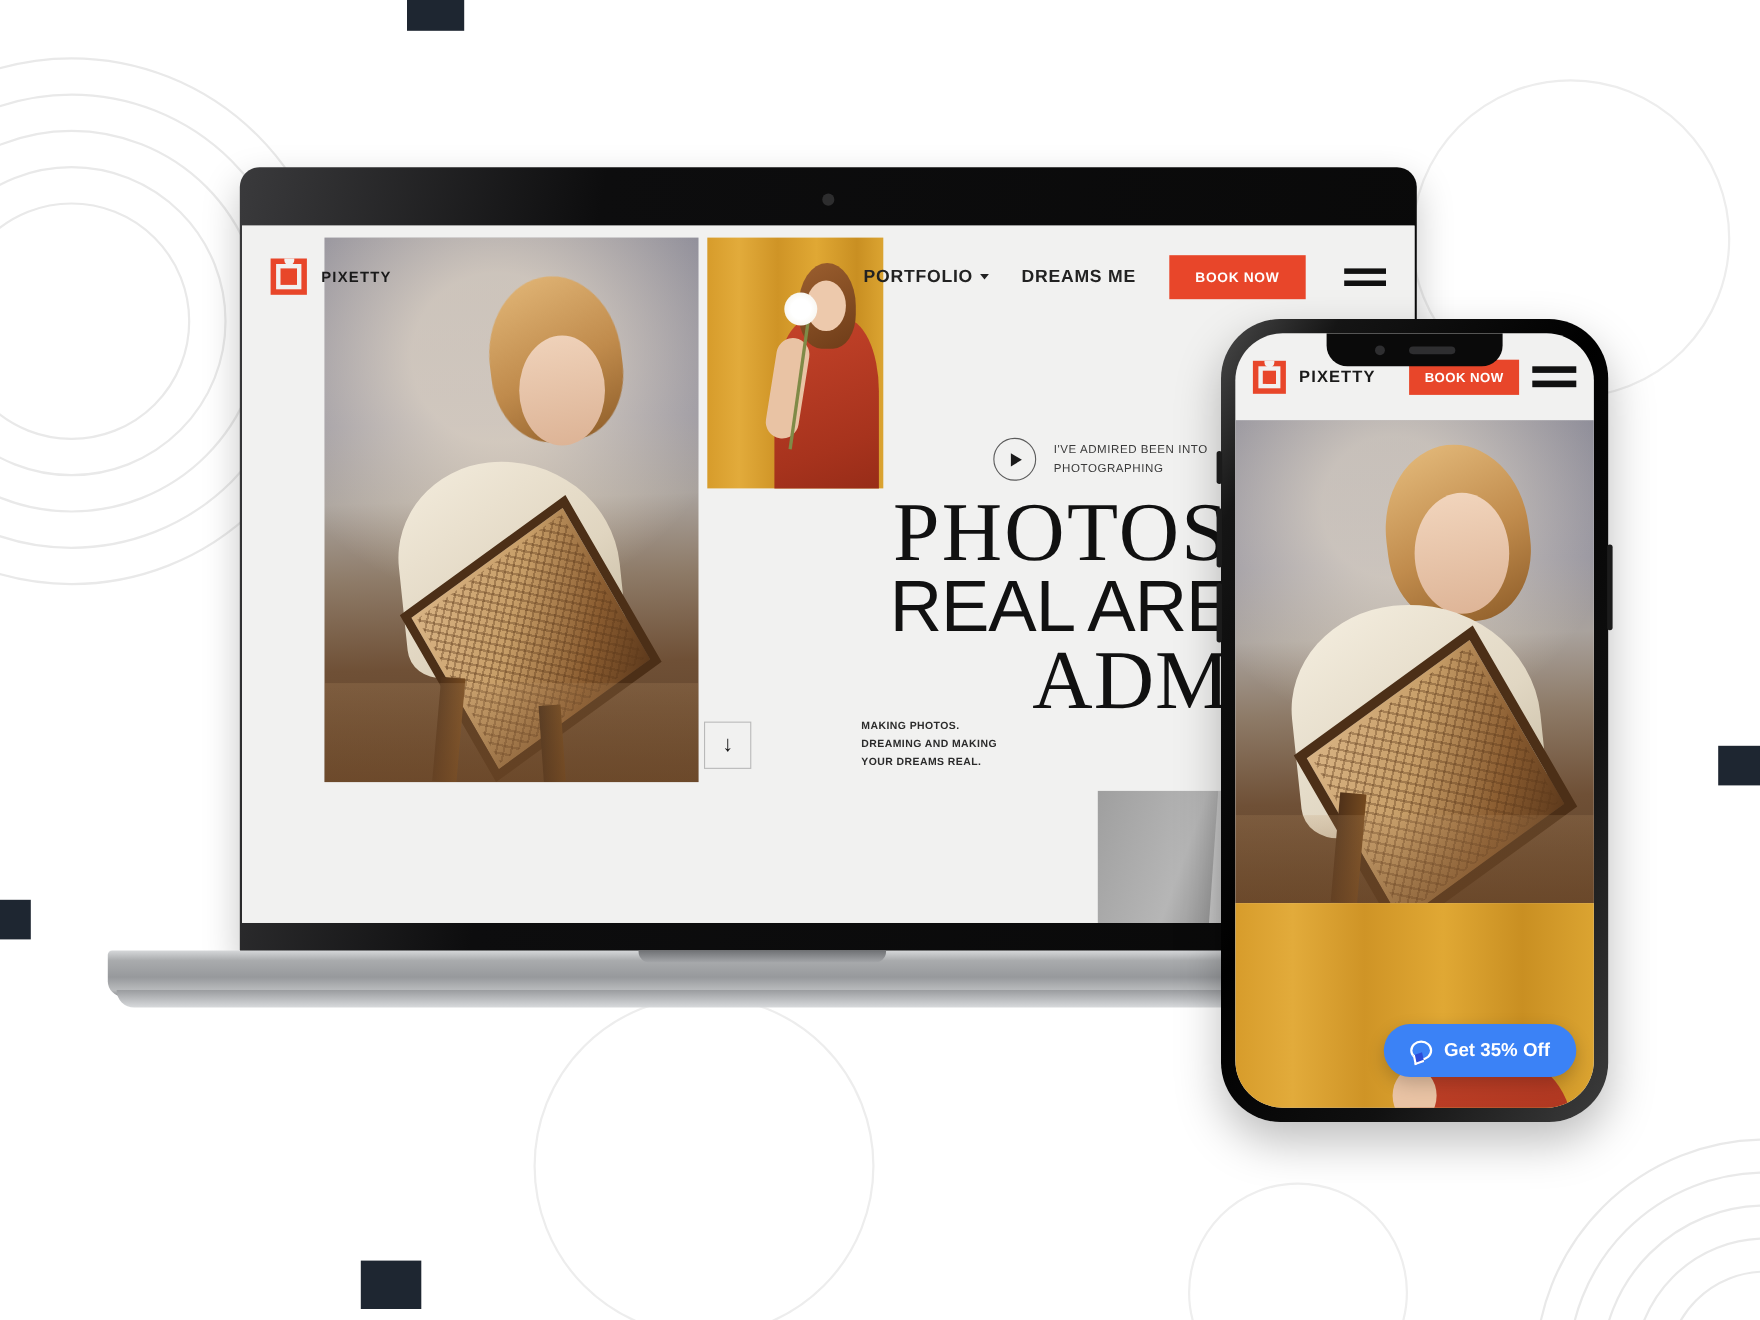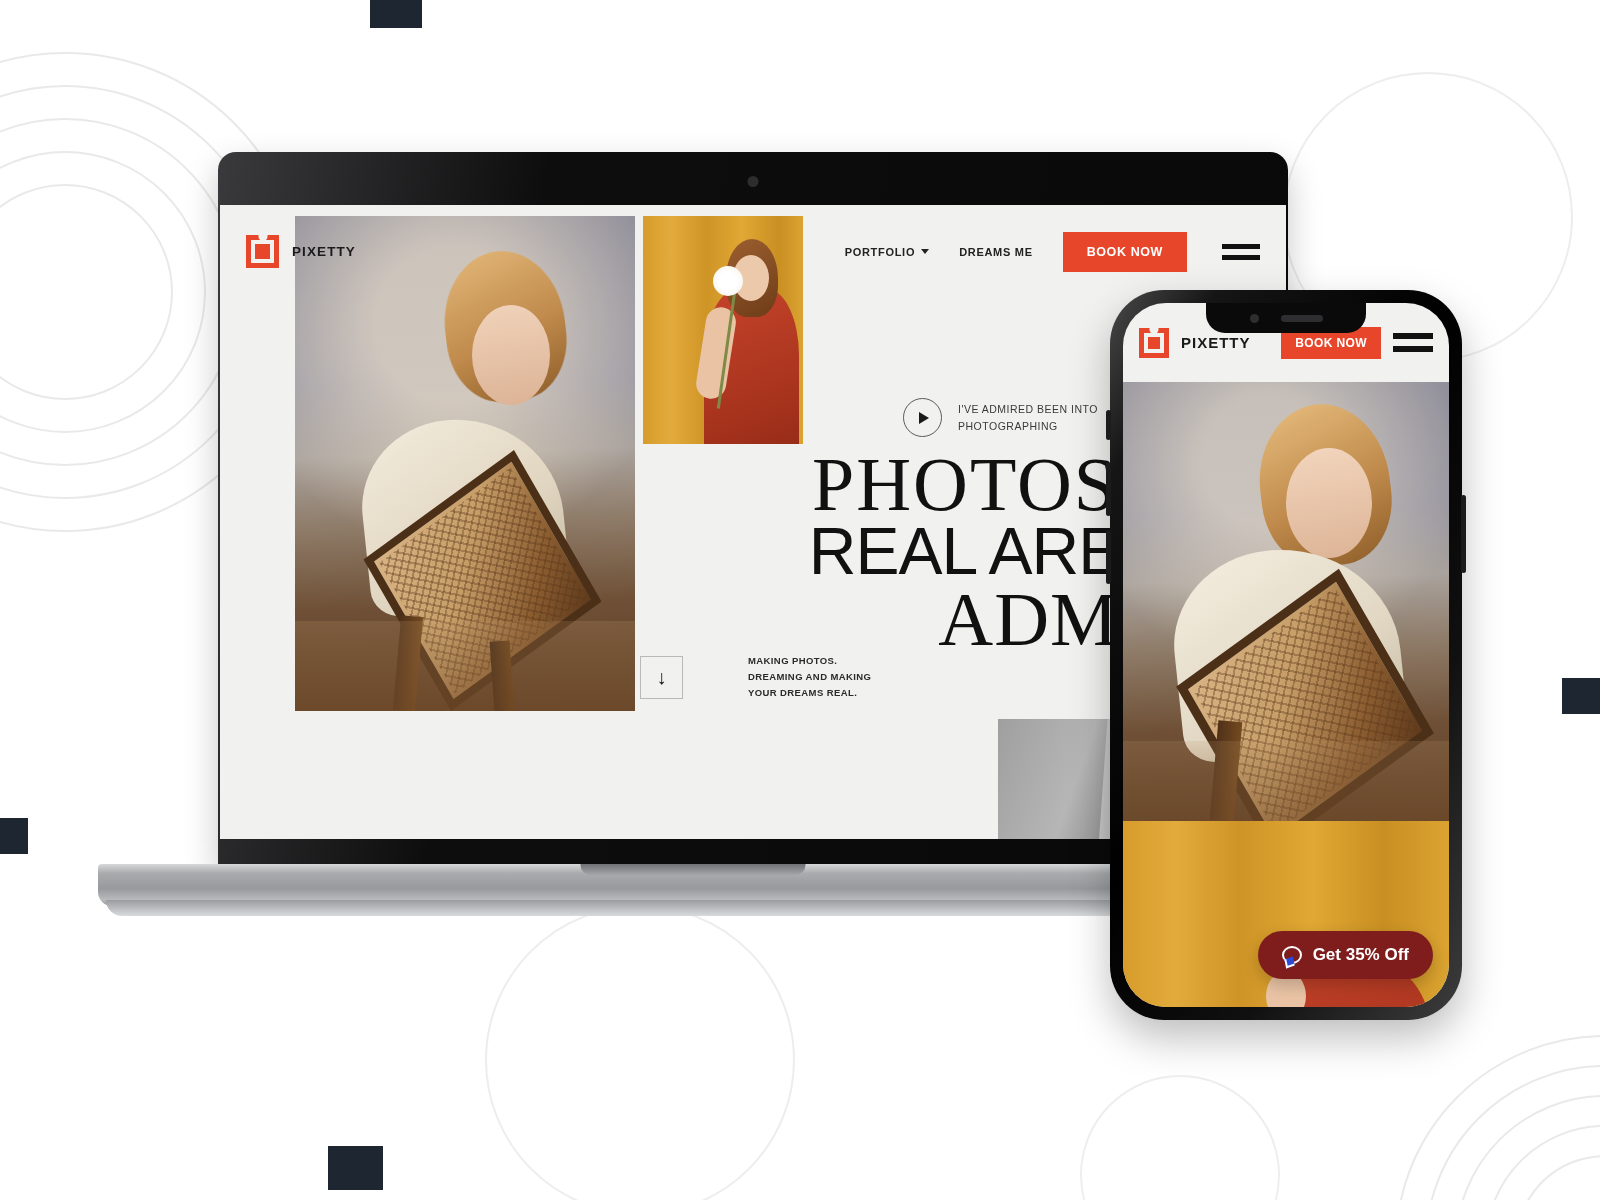--- a/index.html
+++ b/index.html
@@ -93,21 +93,21 @@
   .logo-mark::after{
     content:""; position:absolute; left:12px; top:12px; width:9px; height:9px; background:#e8462a;
   }
   .logo-mark .notch {
     position:absolute; right:4px; bottom:4px; width:9px; height:6px; background:#f1f1f0;
   }
   .brand-name { font-size:13.5px; font-weight:700; letter-spacing:1.1px; color:#1a1a1a; }
 
   .nav { margin-left:auto; display:flex; align-items:center; gap:30px; }
   .nav-link {
-    font-size:11px; font-weight:600; letter-spacing:.7px; color:#222;
+    font-size:16px; font-weight:600; letter-spacing:.7px; color:#222;
     display:flex; align-items:center; gap:6px; cursor:pointer;
   }
   .caret { width:0;height:0;border-left:4px solid transparent;border-right:4px solid transparent;border-top:5px solid #222; }
   .book-btn {
     background:#e8462a; color:#fff; font-size:12.5px; font-weight:600; letter-spacing:.6px;
     padding:13px 24px; border:none; cursor:pointer;
   }
   .burger { display:flex; flex-direction:column; gap:6px; cursor:pointer; margin-left:5px; }
   .burger span { display:block; width:38px; height:5px; background:#111; }
 
@@ -173,21 +173,21 @@
   .cta-row { position:absolute; left:420px; top:448px; display:flex; align-items:center; gap:22px; }
   .latest-btn {
     border:2px solid #141414; background:transparent; padding:14px 27px;
     font-size:13px; font-weight:600; letter-spacing:.7px; color:#141414; cursor:pointer;
   }
   .arrow-btn {
     width:43px; height:43px; border:1px solid #b9b9b9; background:transparent;
     display:flex; align-items:center; justify-content:center; cursor:pointer;
   }
   .arrow-glyph { font-size:20px; color:#141414; line-height:1; }
-  .tagline { font-size:9.5px; line-height:1.7; letter-spacing:.4px; color:#2b2b2b; font-weight:600; margin-left:43px; }
+  .tagline { font-size:9.5px; line-height:1.7; letter-spacing:.4px; color:#2b2b2b; font-weight:600; margin-left:78px; }
 
   
   .phone { position:absolute; left:1110px; top:290px; width:352px; height:730px; }
   .phone-frame {
     position:absolute; inset:0; border-radius:54px;
     background:linear-gradient(120deg,#4a4a4a 0%,#151515 14%,#000 45%,#101010 72%,#3d3d3d 100%);
     box-shadow:0 18px 42px rgba(0,0,0,.26);
   }
   .phone-inner {
     position:absolute; left:13px; top:13px; right:13px; bottom:13px;
@@ -239,21 +239,21 @@
   .pp-floor{ position:absolute; left:0; right:0; bottom:0; height:80px; background:linear-gradient(180deg,rgba(190,150,105,.18),rgba(120,80,45,.5)); }
 
   .phone-photo2 { position:relative; height:190px; overflow:hidden;
     background:linear-gradient(90deg,#d79c2b 0%,#e2ab3b 16%,#cf9426 36%,#e0a834 58%,#c98f22 80%,#dba431 100%); }
   .pp2-dress { position:absolute; left:48%; bottom:-96px; width:150px; height:150px; border-radius:46% 46% 12% 12%;
     background:linear-gradient(160deg,#c5432a,#a7331d 70%,#8b2714); }
   .pp2-hand { position:absolute; left:44%; bottom:-10px; width:40px; height:50px; border-radius:50%; background:#e9c3a4; }
 
   .chat-pill {
     position:absolute; right:16px; bottom:28px; z-index:10;
-    background:#7f1d1d; color:#fff; border:none; cursor:pointer;
+    background:#3b82f6; color:#fff; border:none; cursor:pointer;
     display:flex; align-items:center; gap:11px;
     padding:14px 24px; border-radius:30px; font-size:17px; font-weight:700;
     box-shadow:0 6px 16px rgba(0,0,0,.2);
   }
   .bubble-icon { width:20px; height:18px; border:2.5px solid #fff; border-radius:50%; position:relative; }
   .bubble-icon::after{ content:""; position:absolute; left:1px; bottom:-5px; width:7px; height:7px;
     border-left:2.5px solid #fff; border-bottom:2.5px solid #fff; transform:rotate(-20deg) skewX(-8deg); background:#2c4bd8; }
 </style>
 </head>
 <body>

